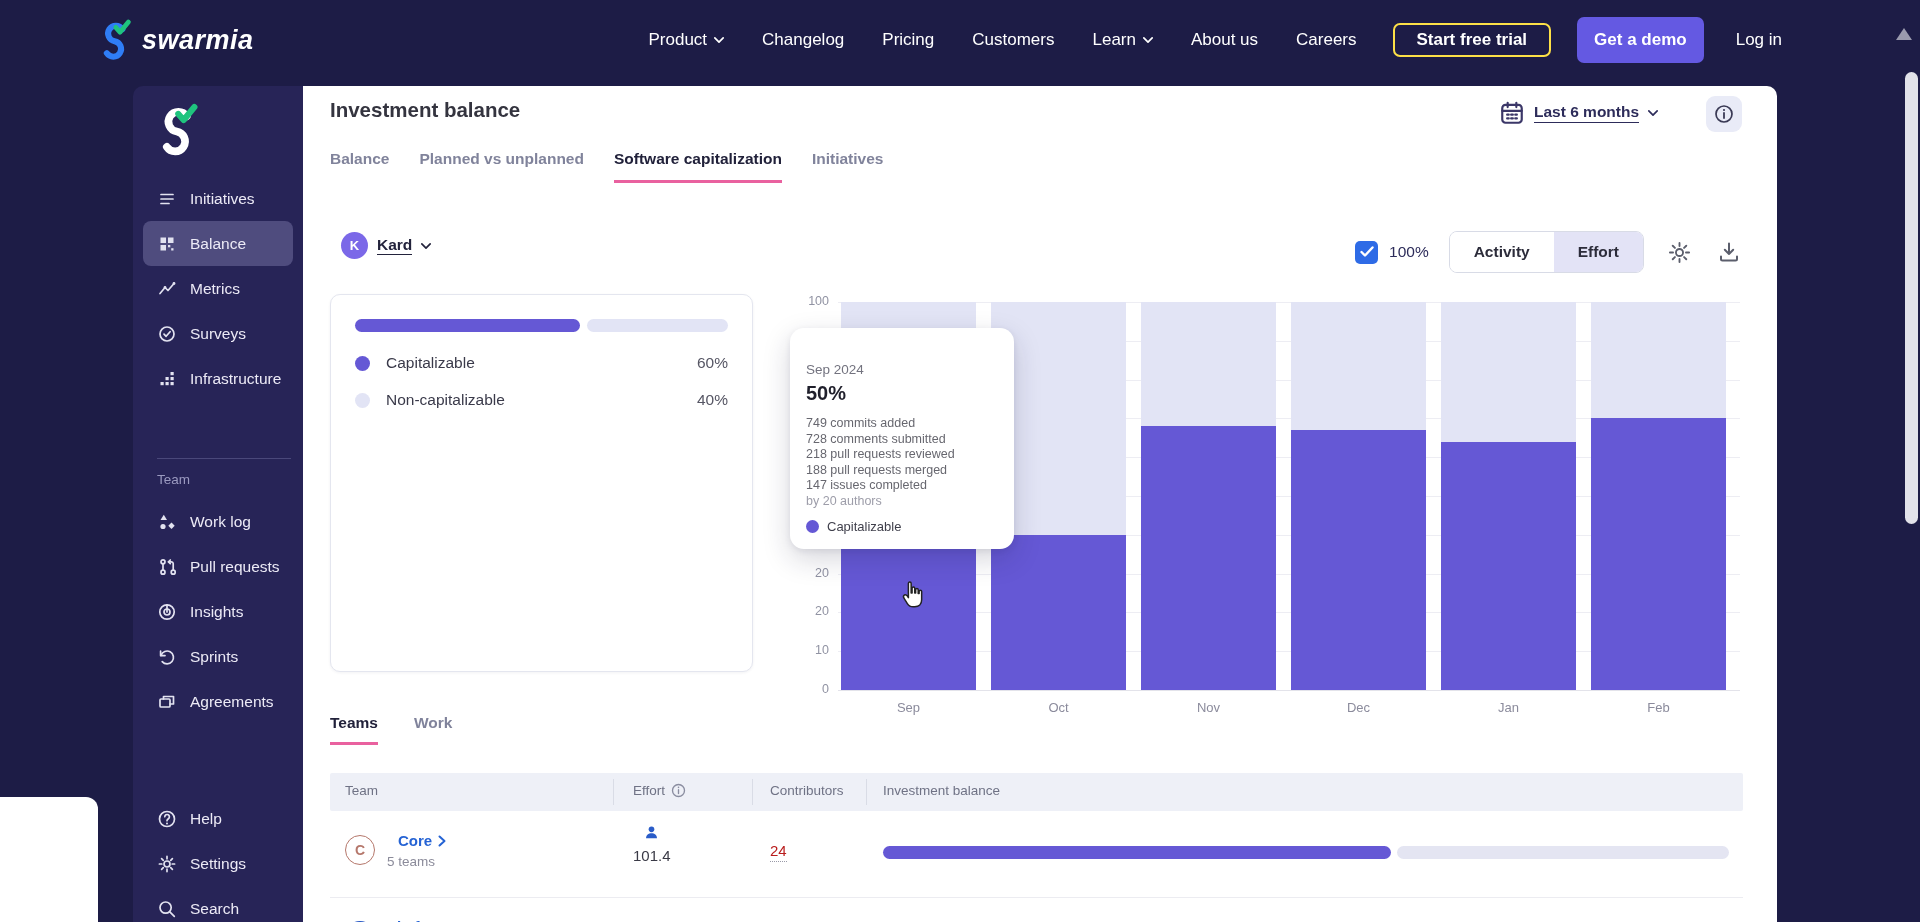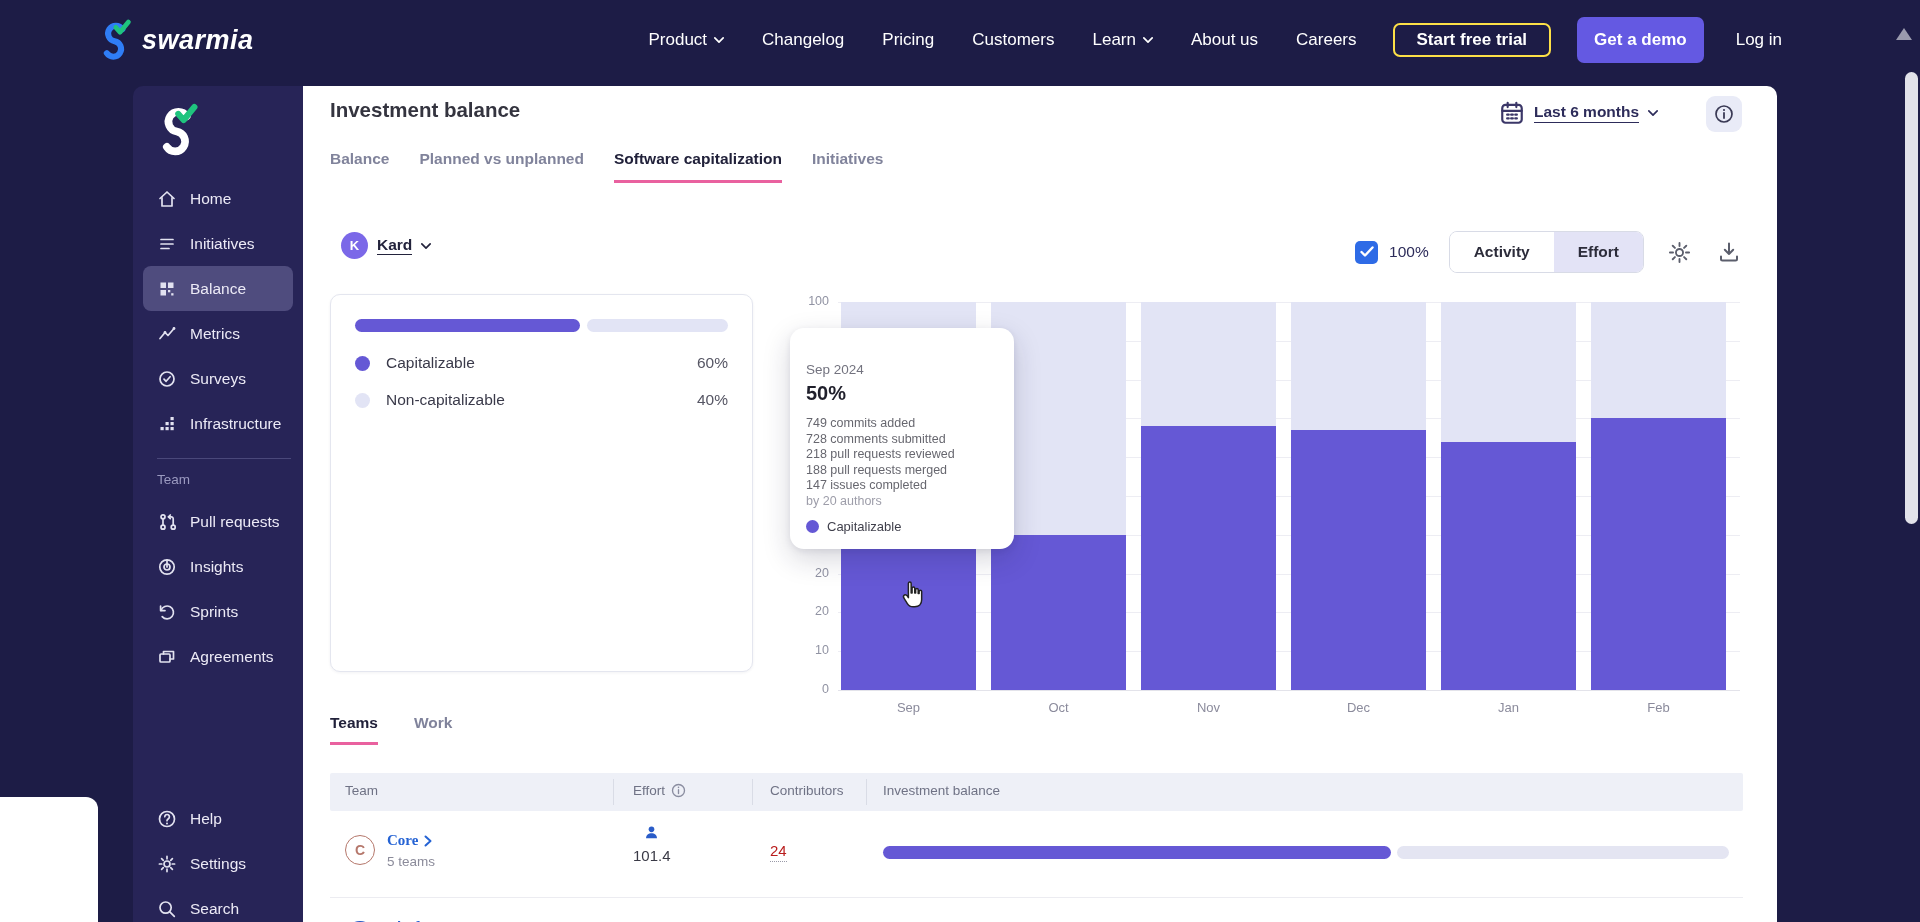--- a/index.html
+++ b/index.html
@@ -156,29 +156,20 @@
 
     <div class="side">
       <svg class="abs" style="left:20px; top:14px;" width="46" height="60" viewBox="0 0 60 76">
         <path d="M44 20 A13 13 0 1 0 31 40 A13 13 0 1 1 18 60" fill="none" stroke="#ffffff" stroke-width="10" stroke-linecap="round"></path>
         <path d="M33 17 L40 25 L54 8" fill="none" stroke="#1fc47e" stroke-width="8" stroke-linecap="round" stroke-linejoin="round"></path>
       </svg>
       <div class="side-menu" id="side-main" style="top:90px;">
           <div class="sitem">
             <div class="sicon">
               <svg width="20" height="20" viewBox="0 0 20 20">
-                <path d="M3 9.5 10 3l7 6.5" fill="none" stroke="#e2e2f0" stroke-width="1.7" stroke-linecap="round" stroke-linejoin="round"></path>
-                <path d="M5 8.8V17h10V8.8" fill="none" stroke="#e2e2f0" stroke-width="1.7" stroke-linecap="round" stroke-linejoin="round"></path>
-              </svg>
-            </div>
-            <div>Home</div>
-          </div>
-          <div class="sitem">
-            <div class="sicon">
-              <svg width="20" height="20" viewBox="0 0 20 20">
                 <path d="M4 5.5h12M4 10h12M4 14.5h8" fill="none" stroke="#e2e2f0" stroke-width="1.7" stroke-linecap="round" stroke-linejoin="round"></path>
               </svg>
             </div>
             <div>Initiatives</div>
           </div>
           <div class="sitem active">
             <div class="sicon">
               <svg width="20" height="20" viewBox="0 0 20 20">
                 <rect x="3.5" y="3.5" width="5.5" height="5.5" fill="#e2e2f0"></rect>
                 <rect x="11" y="3.5" width="5.5" height="5.5" fill="#e2e2f0"></rect>
@@ -218,20 +209,30 @@
                 <rect x="13.5" y="8" width="3.2" height="3.2" fill="#e2e2f0"></rect>
                 <rect x="13.5" y="3" width="3.2" height="3.2" fill="#e2e2f0"></rect>
               </svg>
             </div>
             <div>Infrastructure</div>
           </div>
         </div>
       <div class="side-divider"></div>
       <div class="side-label">Team</div>
       <div class="side-menu" id="side-team" style="top:413px;">
+          <div class="sitem">
+            <div class="sicon">
+              <svg width="20" height="20" viewBox="0 0 20 20">
+                <path d="M3.5 8 6.8 2.8 10 8z" fill="#e2e2f0"></path>
+                <circle cx="6" cy="14.5" r="2.6" fill="#e2e2f0"></circle>
+                <path d="M14.5 10.5l3.2 3.2-3.2 3.2-3.2-3.2z" fill="#e2e2f0"></path>
+              </svg>
+            </div>
+            <div>Work log</div>
+          </div>
           <div class="sitem">
             <div class="sicon">
               <svg width="20" height="20" viewBox="0 0 20 20">
                 <circle cx="6" cy="4.8" r="2" fill="none" stroke="#e2e2f0" stroke-width="1.7" stroke-linecap="round" stroke-linejoin="round"></circle>
                 <circle cx="6" cy="15.2" r="2" fill="none" stroke="#e2e2f0" stroke-width="1.7" stroke-linecap="round" stroke-linejoin="round"></circle>
                 <path d="M6 6.8v6.4" fill="none" stroke="#e2e2f0" stroke-width="1.7" stroke-linecap="round" stroke-linejoin="round"></path>
                 <path d="M11.5 4.8h2.7a2 2 0 012 2v6.4" fill="none" stroke="#e2e2f0" stroke-width="1.7" stroke-linecap="round" stroke-linejoin="round"></path>
                 <path d="M13.3 3l-1.8 1.8 1.8 1.8" fill="none" stroke="#e2e2f0" stroke-width="1.7" stroke-linecap="round" stroke-linejoin="round"></path>
                 <circle cx="16.2" cy="15.2" r="2" fill="none" stroke="#e2e2f0" stroke-width="1.7" stroke-linecap="round" stroke-linejoin="round"></circle>
               </svg>
@@ -458,21 +459,21 @@
               <path d="M10 9v5" stroke="#8a8da0" stroke-width="1.8" stroke-linecap="round"></path>
               <circle cx="10" cy="5.8" r="1.1" fill="#8a8da0"></circle>
             </svg></div>
           <div class="th" style="left: 440px;">Contributors</div>
           <div class="th" style="left: 553px;">Investment balance</div>
           <div class="th-div" style="left: 283px;"></div>
           <div class="th-div" style="left: 422px;"></div>
           <div class="th-div" style="left: 536px;"></div>
           <div class="row-divider"></div>
           <div class="team-avatar" style="left: 15px; top: 62px; border: 1.6px solid rgb(181, 119, 107); color: rgb(181, 119, 107); background: rgb(255, 255, 255);">C</div>
-          <div class="team-name" style="left: 57px; top: 59px; font-family: Liberation Serif, serif;">Core<svg width="12" height="12" viewBox="0 0 12 12">
+          <div class="team-name" style="left: 68px; top: 59px;">Core<svg width="12" height="12" viewBox="0 0 12 12">
               <path d="M3.5 1.5 8.5 6l-5 4.5" fill="none" stroke="#2563d4" stroke-width="2" stroke-linecap="round" stroke-linejoin="round"></path>
             </svg></div>
           <div class="team-sub" style="left: 57px; top: 81px;">5 teams</div>
           <div class="effort-cell" style="left: 303px; top: 52px; flex-direction: column;">
             <svg width="15" height="15" viewBox="0 0 16 16">
               <circle cx="8" cy="4.6" r="3" fill="#2a5cc8"></circle>
               <path d="M2.2 14c0-3.2 2.6-5.2 5.8-5.2s5.8 2 5.8 5.2z" fill="#2a5cc8"></path>
             </svg>
             <span>101.4</span>
           </div>

